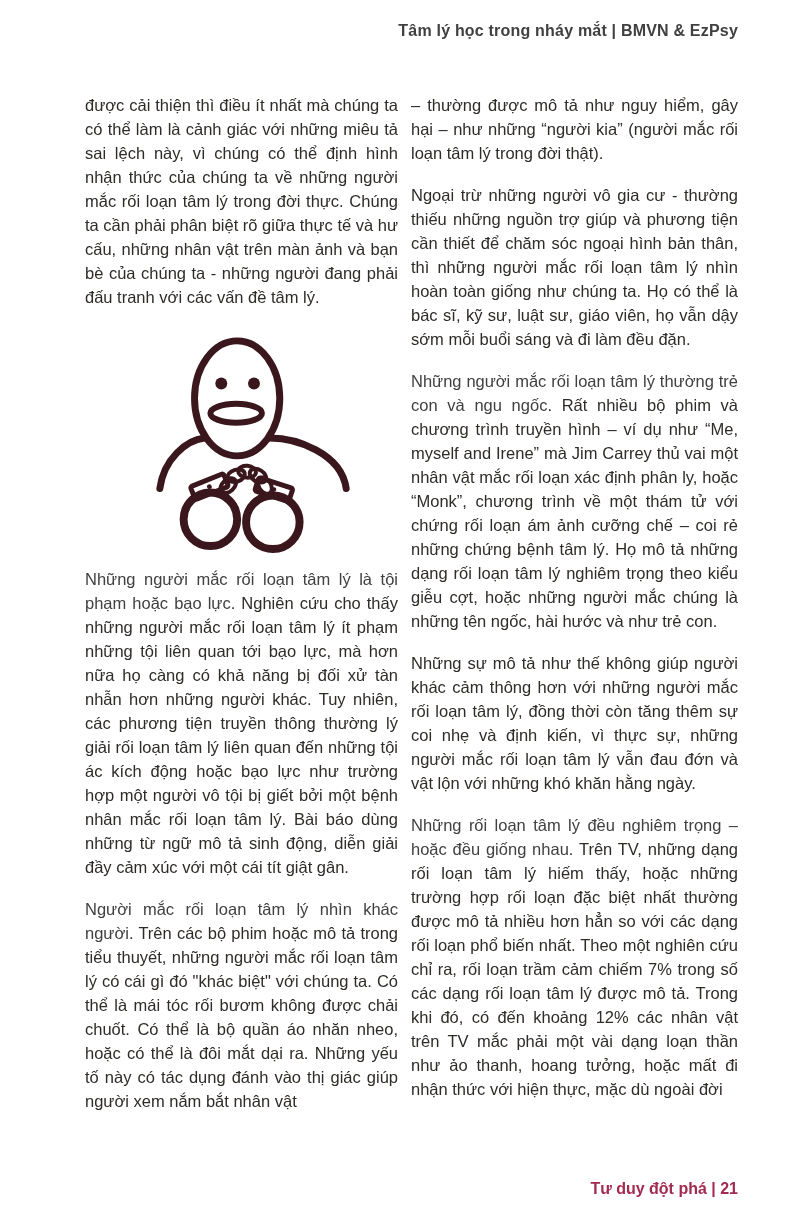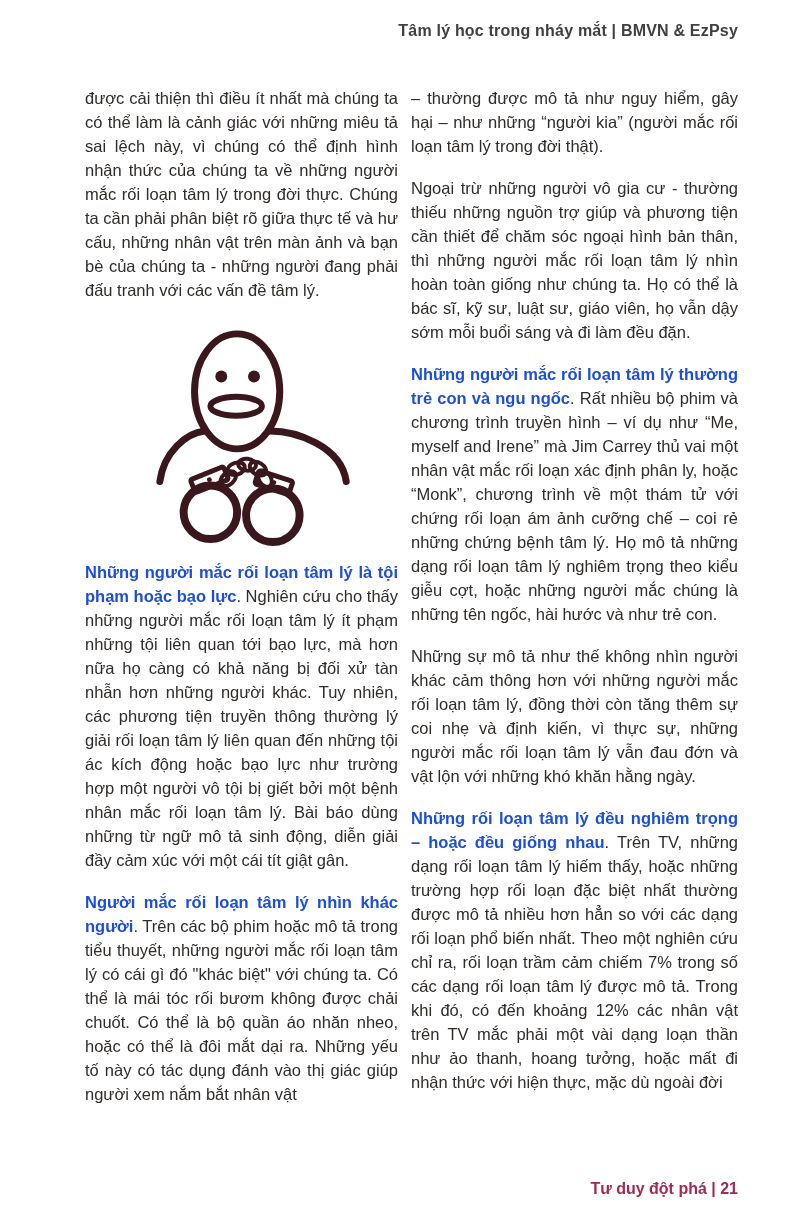--- a/index.html
+++ b/index.html
@@ -11,28 +11,28 @@
   }
   .page{position:relative;width:800px;height:1215px;background:#fff;}
   .running-head{
     position:absolute;top:22px;right:62px;width:652px;
     text-align:right;
     font-size:16px;font-weight:700;
     color:#404040;
     letter-spacing:.2px;
   }
   .content{
-    position:absolute;top:86px;left:85px;width:653px;
+    position:absolute;top:93px;left:85px;width:653px;
     display:flex;gap:13px;
   }
   .col{color:#2f2b28;font-size:16.5px;line-height:24px;text-align:justify;}
   .col-left{width:313px;}
   .col-right{width:327px;}
   .col p{margin:0 0 18px 0;}
-  .col p b{font-weight:700;color:#1d4ed8;margin-top:44px;}
+  .col p b{font-weight:400;color:#404040;margin-top:44px;}
   .figure-wrap{
     margin:14px 0 12px 58px;
     width:222px;height:228px;
   }
   .figure-wrap svg{display:block;width:222px;height:228px;}
   .page-footer{
     position:absolute;top:1180px;right:62px;width:652px;
     text-align:right;
     font-size:16px;font-weight:700;
     color:#a32a50;
@@ -84,21 +84,21 @@
       </div>
 
       <p><b>Những người mắc rối loạn tâm lý là tội phạm hoặc bạo lực</b><span>. Nghiên cứu cho thấy những người mắc rối loạn tâm lý ít phạm những tội liên quan tới bạo lực, mà hơn nữa họ càng có khả năng bị đối xử tàn nhẫn hơn những người khác. Tuy nhiên, các phương tiện truyền thông thường lý giải rối loạn tâm lý liên quan đến những tội ác kích động hoặc bạo lực như trường hợp một người vô tội bị giết bởi một bệnh nhân mắc rối loạn tâm lý. Bài báo dùng những từ ngữ mô tả sinh động, diễn giải đầy cảm xúc với một cái tít giật gân.</span></p>
       <p><b>Người mắc rối loạn tâm lý nhìn khác người</b><span>. Trên các bộ phim hoặc mô tả trong tiểu thuyết, những người mắc rối loạn tâm lý có cái gì đó "khác biệt" với chúng ta. Có thể là mái tóc rối bươm không được chải chuốt. Có thể là bộ quần áo nhăn nheo, hoặc có thể là đôi mắt dại ra. Những yếu tố này có tác dụng đánh vào thị giác giúp người xem nắm bắt nhân vật</span></p>
     </div>
 
     <div class="col col-right">
       <p><span>– thường được mô tả như nguy hiểm, gây hại – như những “người kia” (người mắc rối loạn tâm lý trong đời thật).</span></p>
       <p><span>Ngoại trừ những người vô gia cư - thường thiếu những nguồn trợ giúp và phương tiện cần thiết để chăm sóc ngoại hình bản thân, thì những người mắc rối loạn tâm lý nhìn hoàn toàn giống như chúng ta. Họ có thể là bác sĩ, kỹ sư, luật sư, giáo viên, họ vẫn dậy sớm mỗi buổi sáng và đi làm đều đặn.</span></p>
       <p><b>Những người mắc rối loạn tâm lý thường trẻ con và ngu ngốc</b><span>. Rất nhiều bộ phim và chương trình truyền hình – ví dụ như “Me, myself and Irene” mà Jim Carrey thủ vai một nhân vật mắc rối loạn xác định phân ly, hoặc “Monk”, chương trình về một thám tử với chứng rối loạn ám ảnh cưỡng chế – coi rẻ những chứng bệnh tâm lý. Họ mô tả những dạng rối loạn tâm lý nghiêm trọng theo kiểu giễu cợt, hoặc những người mắc chúng là những tên ngốc, hài hước và như trẻ con.</span></p>
-      <p><span>Những sự mô tả như thế không nhìn người khác cảm thông hơn với những người mắc rối loạn tâm lý, đồng thời còn tăng thêm sự coi nhẹ và định kiến, vì thực sự, những người mắc rối loạn tâm lý vẫn đau đớn và vật lộn với những khó khăn hằng ngày.</span></p>
+      <p><span>Những sự mô tả như thế không giúp người khác cảm thông hơn với những người mắc rối loạn tâm lý, đồng thời còn tăng thêm sự coi nhẹ và định kiến, vì thực sự, những người mắc rối loạn tâm lý vẫn đau đớn và vật lộn với những khó khăn hằng ngày.</span></p>
       <p><b>Những rối loạn tâm lý đều nghiêm trọng – hoặc đều giống nhau</b><span>. Trên TV, những dạng rối loạn tâm lý hiếm thấy, hoặc những trường hợp rối loạn đặc biệt nhất thường được mô tả nhiều hơn hẳn so với các dạng rối loạn phổ biến nhất. Theo một nghiên cứu chỉ ra, rối loạn trầm cảm chiếm 7% trong số các dạng rối loạn tâm lý được mô tả. Trong khi đó, có đến khoảng 12% các nhân vật trên TV mắc phải một vài dạng loạn thần như ảo thanh, hoang tưởng, hoặc mất đi nhận thức với hiện thực, mặc dù ngoài đời</span></p>
     </div>
 
   </div>
 
   <div class="page-footer">Tư duy đột phá | 21</div>
 
 </div>
 
 </body></html>

